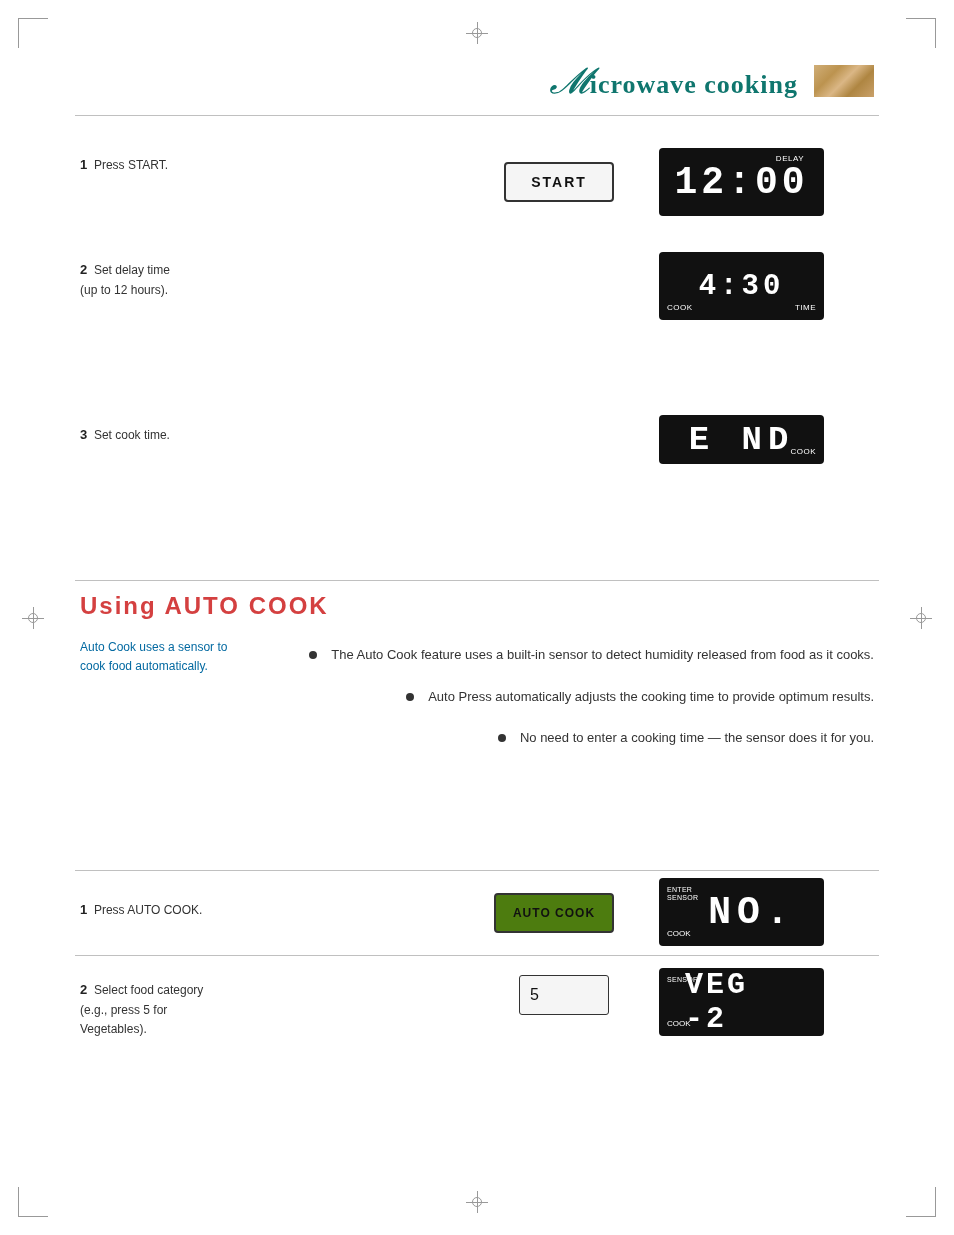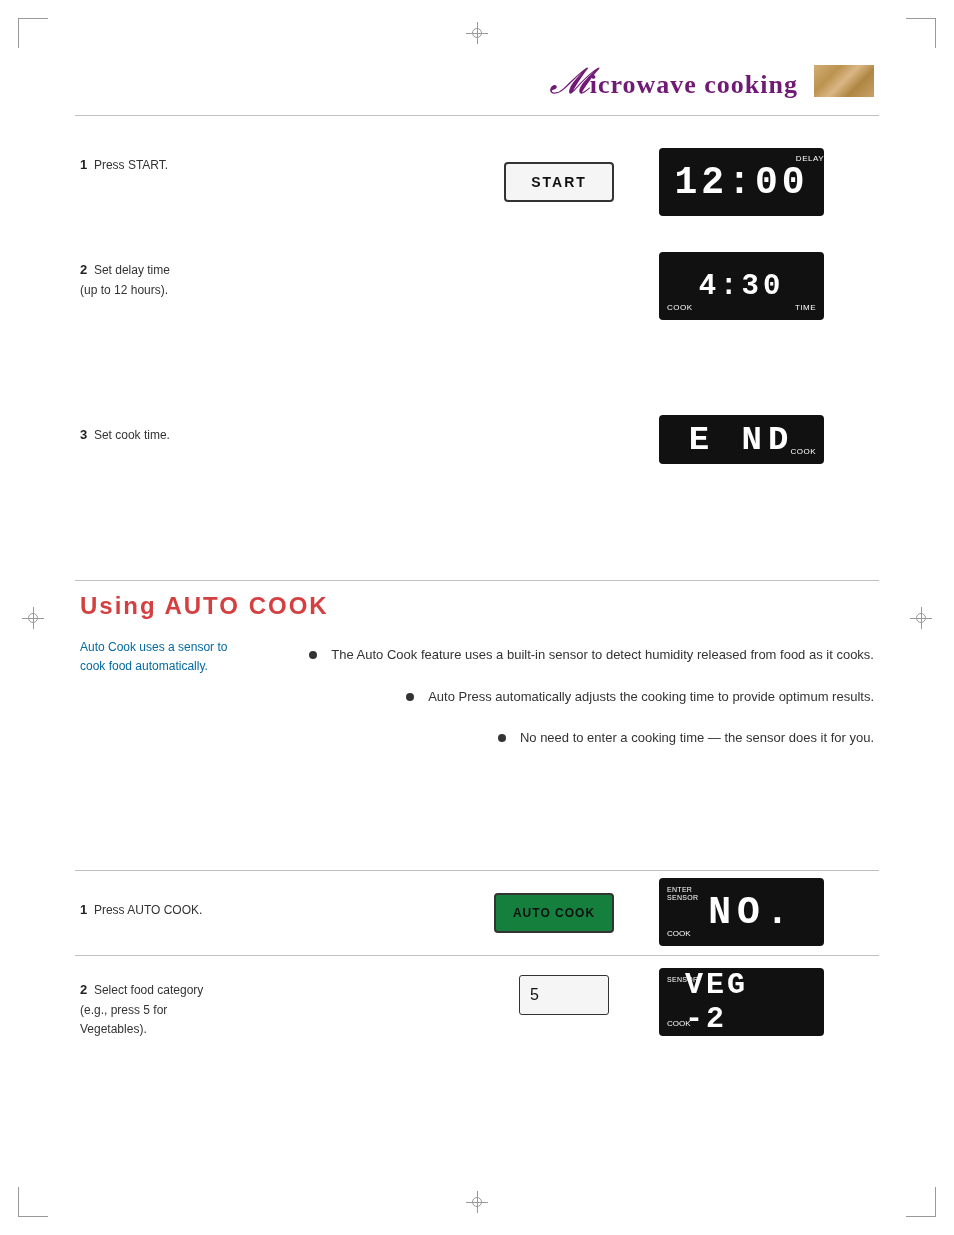--- a/index.html
+++ b/index.html
@@ -67,21 +67,21 @@
       top: 60px;
       right: 80px;
       display: flex;
       align-items: center;
       gap: 16px;
     }
 
     .header-title {
       font-family: Georgia, 'Times New Roman', serif;
       font-size: 28px;
-      color: #701a75;
+      color: #0f766e;
       font-style: italic;
     }
     .header-title span.big-m {
       font-size: 36px;
       font-style: italic;
     }
     .header-title span.rest {
       font-style: normal;
       font-size: 26px;
       font-weight: bold;
@@ -132,21 +132,21 @@
       width: 165px;
       height: 68px;
     }
     .display-1 .display-text {
       font-size: 38px;
       font-weight: bold;
     }
     .display-1 .label-delay {
       position: absolute;
       top: 6px;
-      right: 0;
+      right: 20px;
       color: #fff;
       font-size: 8px;
       font-family: Arial, sans-serif;
       letter-spacing: 0.5px;
     }
 
     
     .display-2 {
       top: 252px;
       right: 130px;
@@ -222,21 +222,21 @@
 
     
     .btn-autocook {
       position: absolute;
       top: 893px;
       right: 340px;
       width: 120px;
       height: 40px;
       border: 2px solid #333;
       border-radius: 4px;
-      background: #15803d;
+      background: #4d7c0f;
       display: flex;
       align-items: center;
       justify-content: center;
       cursor: pointer;
     }
     .btn-autocook-label {
       font-size: 12px;
       font-weight: bold;
       letter-spacing: 1px;
       color: #111;

